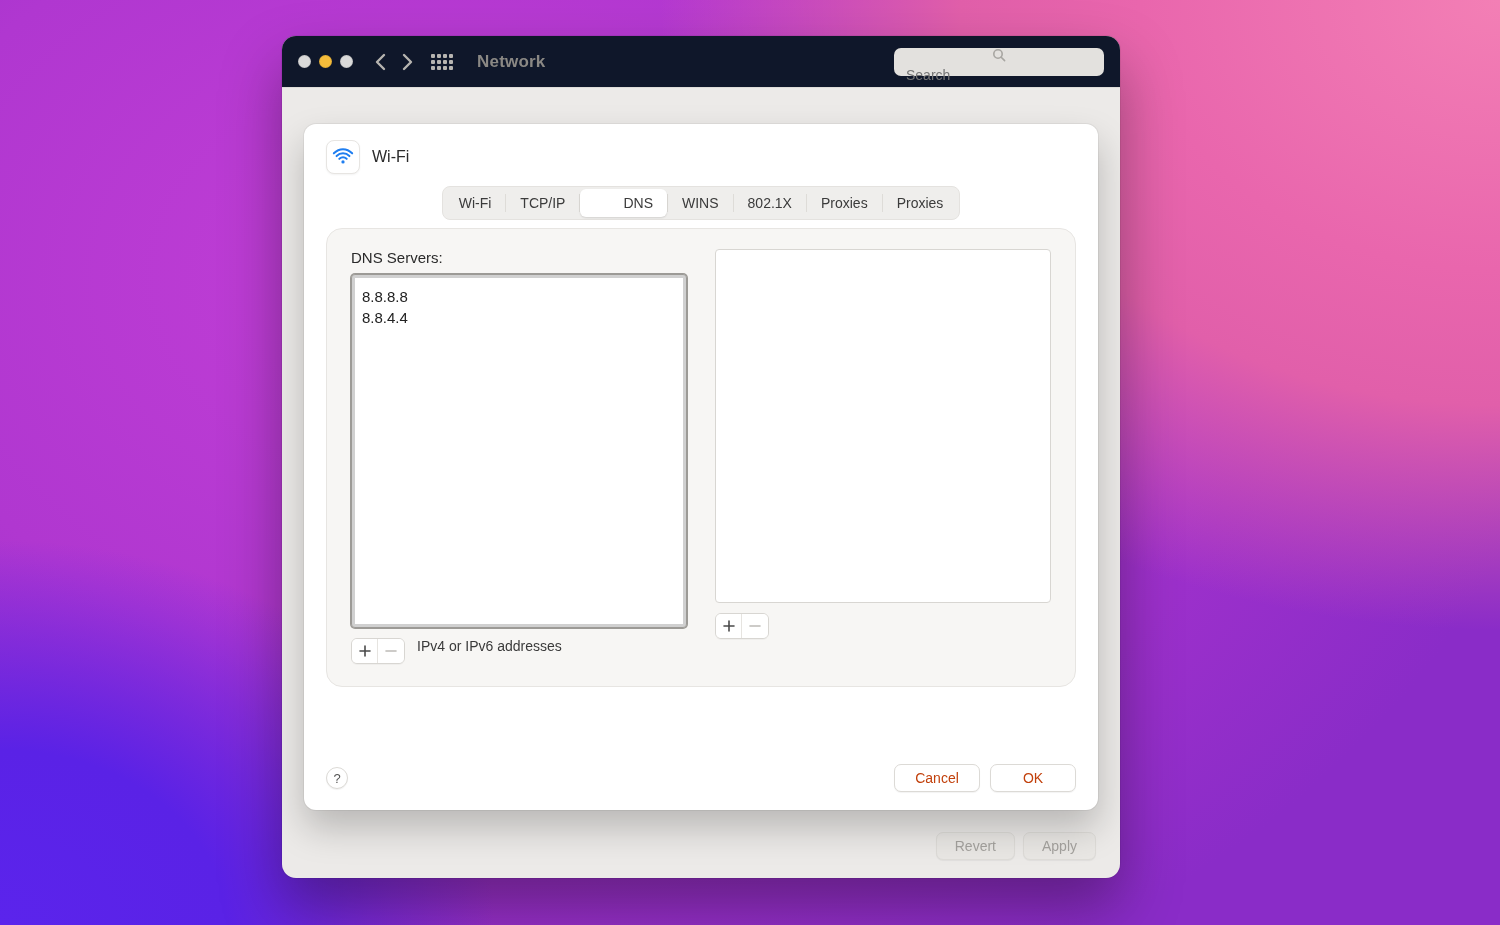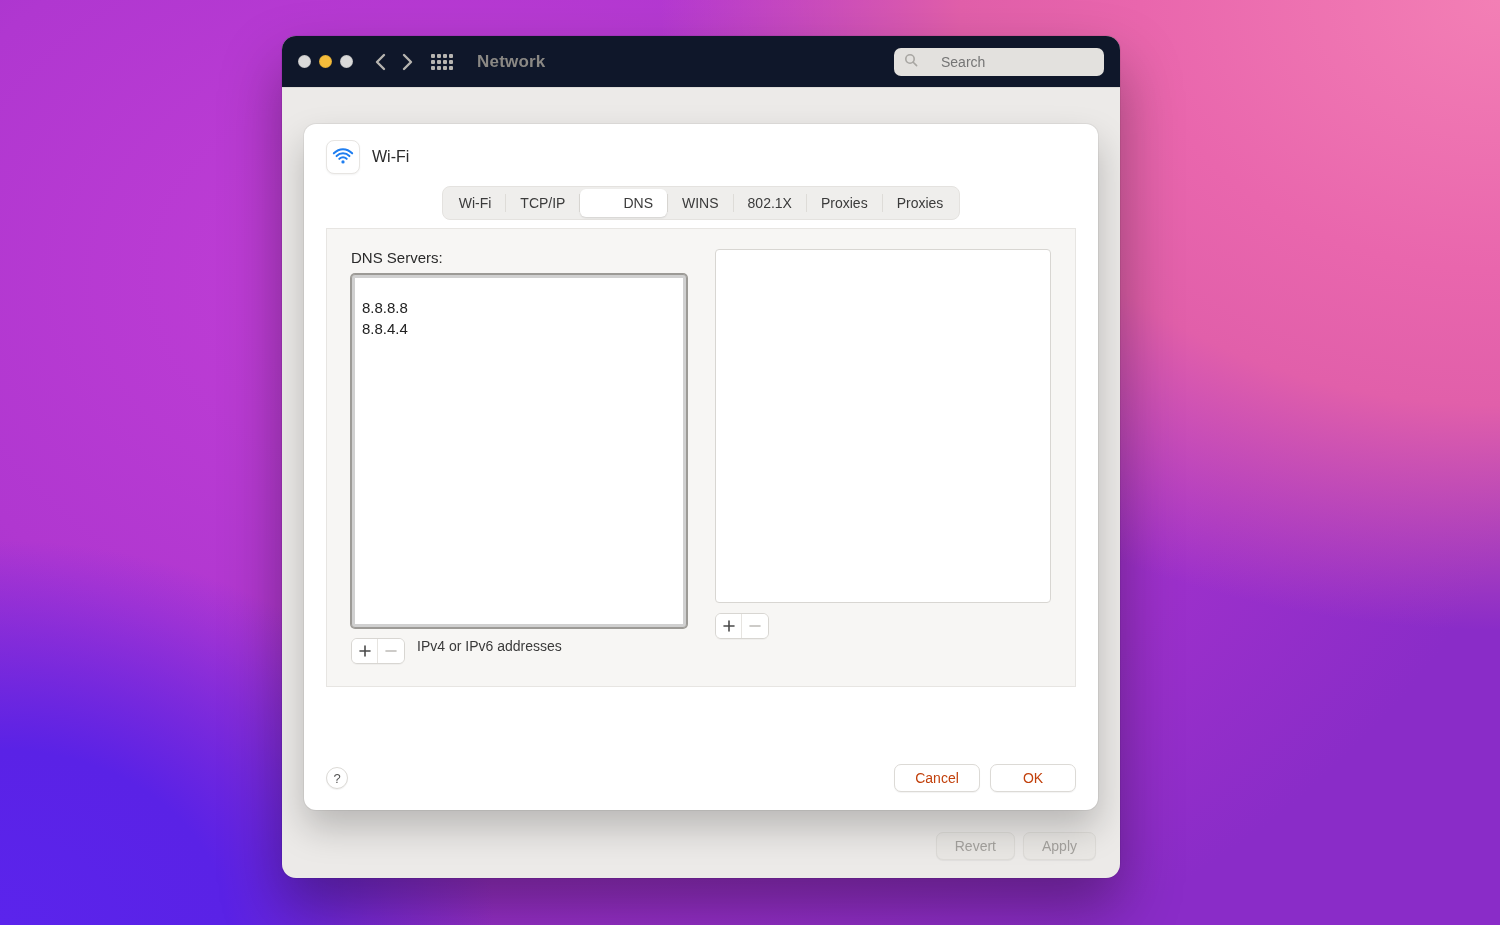--- a/index.html
+++ b/index.html
@@ -25,21 +25,21 @@
   .dot { width: 13px; height: 13px; border-radius: 50%; border: 1px solid rgba(0,0,0,.08); }
   .dot.close   { background: #dadada; }
   .dot.min     { background: #f6bd3b; }
   .dot.zoom    { background: #dadada; }
   .nav { display: flex; align-items: center; gap: 10px; margin-left: 6px; color: #b6b4b0; }
   .nav svg { display: block; }
   .grid-icon { display: grid; grid-template-columns: repeat(4,4px); grid-auto-rows: 4px; gap: 2px; margin-left: 6px; }
   .grid-icon span { width: 4px; height: 4px; background: #b7b5b1; border-radius: 1px; }
   .title { font-weight: 700; color: #8a8884; margin-left: 10px; font-size: 17px; letter-spacing: .2px; }
   .search {
-    margin-left: auto; width: 210px; height: 28px; background: #e3e1de; border-radius: 7px; display: flex; align-items: center; gap: 21px; padding: 0 10px; color: #9a9894;
+    margin-left: auto; width: 210px; height: 28px; background: #e3e1de; border-radius: 7px; display: flex; align-items: center; gap: 0; padding: 0 10px; color: #9a9894; flex-direction: column;
   }
   .search input { border: 0; outline: 0; background: transparent; width: 100%; color: #7a7875; font-size: 14px; }
   .dim-overlay { position: absolute; inset: 52px 0 0 0; background: rgba(236,234,232,.0); }
 
   
   .sheet {
     position: absolute; left: 22px; right: 22px; top: 88px; height: 686px;
     background: #ffffff; border-radius: 12px; box-shadow: 0 18px 36px rgba(0,0,0,.22), 0 0 0 1px rgba(0,0,0,.05);
     display: flex; flex-direction: column;
   }
@@ -51,25 +51,25 @@
   .tabs-wrap { display: flex; justify-content: center; padding: 6px 0 0; }
   .segmented {
     display: inline-flex; align-items: center; background: #efeeec; border: 1px solid #e4e2df; border-radius: 8px; padding: 2px;
   }
   .segmented .tab {
     padding: 6px 14px; font-size: 14px; color: #3b3b3b; border-radius: 6px; position: relative; user-select: none;
   }
   .segmented .sep { width: 1px; height: 18px; background: #dedcd8; }
   .segmented .tab.active { background: #ffffff; box-shadow: 0 1px 2px rgba(0,0,0,.12); padding-left: 43px; }
 
-  .panel { margin: 8px 22px 0; background: #f7f6f4; border: 1px solid #e7e5e2; border-radius: 0; padding: 20px 24px 22px; flex: 0 0 auto; }
+  .panel { margin: 8px 22px 0; background: #f7f6f4; border: 1px solid #e7e5e2; border-radius: 16px; padding: 20px 24px 22px; flex: 0 0 auto; }
   .cols { display: grid; grid-template-columns: 1fr 1fr; gap: 28px; }
   .col h4 { margin: 0 0 8px 0; font-weight: 400; font-size: 15px; color: #2a2a2a; }
   .listbox {
-    background: #ffffff; border: 1px solid #d8d6d2; border-radius: 4px; height: 354px; overflow: auto; padding: 22px 8px;
+    background: #ffffff; border: 1px solid #d8d6d2; border-radius: 4px; height: 354px; overflow: auto; padding: 11px 8px;
   }
   .listbox.focused { box-shadow: 0 0 0 3px rgba(120,120,120,.35) inset, 0 0 0 1px #9c9a96; border-color: #9c9a96; }
   .listbox .item { font-size: 15px; color: #222; padding: 2px 2px; }
   .below { display: flex; align-items: flex-start; gap: 12px; margin-top: 10px; }
   .pm-group { display: inline-flex; border: 1px solid #d8d6d2; border-radius: 6px; overflow: hidden; box-shadow: 0 1px 0 rgba(0,0,0,.03); }
   .pm-btn { width: 26px; height: 24px; background: #fff; display: grid; place-items: center; color: #4a4a4a; border-right: 1px solid #e6e4e0; }
   .pm-btn:last-child { border-right: 0; color: #bdbbb7; }
   .hint { font-size: 14px; color: #3a3a3a; }
 
   .sheet-footer { display: flex; align-items: center; gap: 10px; padding: 14px 22px 18px; margin-top: auto; }

